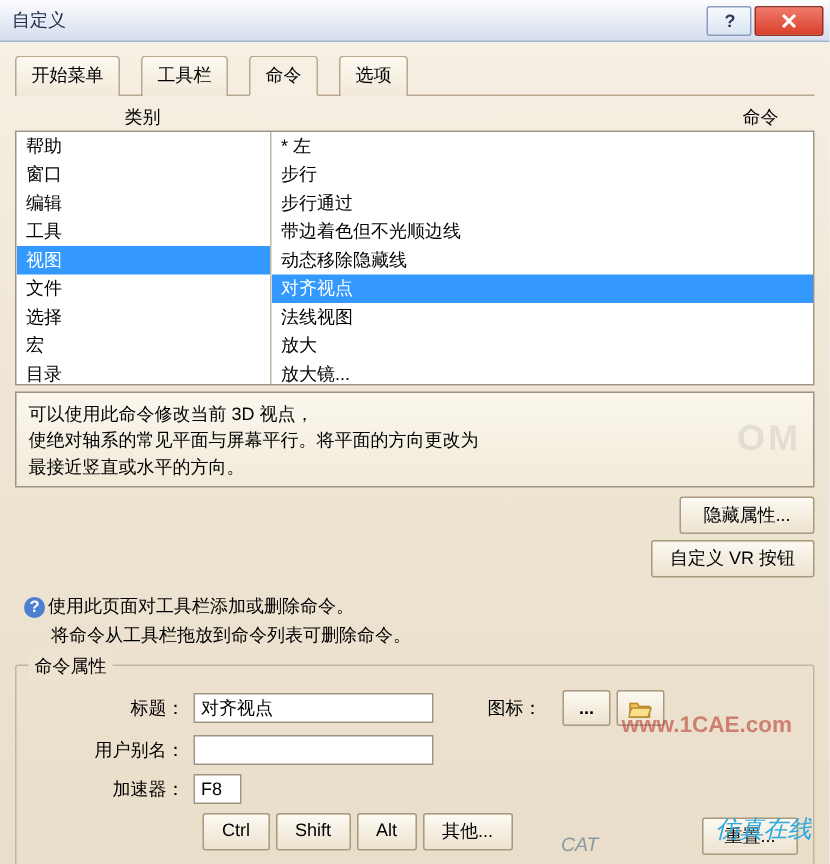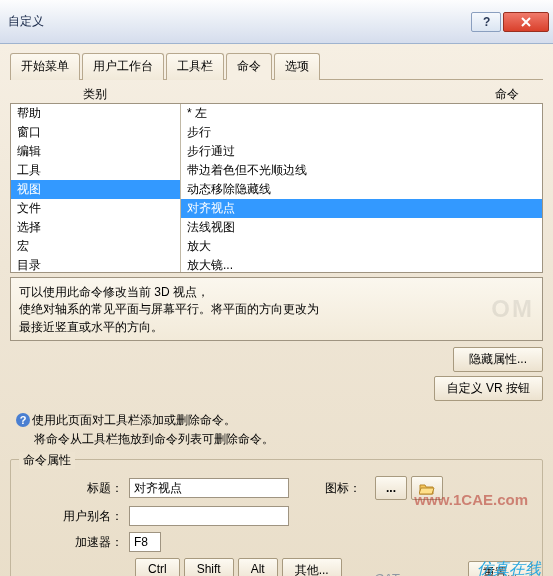--- a/index.html
+++ b/index.html
@@ -1,25 +1,25 @@
 <!DOCTYPE html>
 <html><head>
 <meta charset="utf-8">
 <style>
 * { box-sizing: border-box; margin: 0; padding: 0; font-family: "Microsoft YaHei", Tahoma, sans-serif; font-size: 12px; }
 body { background: #f0f0f0; width: 553px; height: 576px; overflow: hidden; }
-.titlebar { background: linear-gradient(#fdfdfe,#e8edf5,#d5dded); height: 44px; display: flex; align-items: center; padding-left: 8px; border-bottom: 1px solid #9fb3cf; }
+.titlebar { background: linear-gradient(#fdfdfe,#e8edf5,#d5dded); height: 28px; display: flex; align-items: center; padding-left: 8px; border-bottom: 1px solid #9fb3cf; }
 .titlebar .title { color: #1a2a4a; flex: 1; }
 .win-btns { display: flex; height: 20px; margin-right: 4px; }
 .win-btn { width: 30px; height: 20px; margin-left: 2px; display: flex; align-items: center; justify-content: center; border: 1px solid #8a9fbf; border-radius: 2px; color: #2a3a58; }
 .win-help { background: linear-gradient(#f6f9fd,#dbe5f2); }
 .win-close { background: linear-gradient(#f07a6b,#d9402b); color: #fff; width: 46px; border-color: #9a2f20; }
 .content { background: linear-gradient(#f6efe3,#efe6d6 40%,#e9dec9); padding: 8px 10px 10px; height: 548px; position: relative; }
 .tabs { display: flex; border-bottom: 1px solid #b7a88e; }
-.tab { padding: 4px 10px; border: 1px solid #b7a88e; border-bottom: none; background: linear-gradient(#fdf9f0,#f1e9d9); margin-right: 2px; border-radius: 3px 3px 0 0; position: relative; top: 1px; }
+.tab { padding: 4px 10px; border: 1px solid #b7a88e; border-bottom: none; background: linear-gradient(#fdf9f0,#f1e9d9); margin-right: 14px; border-radius: 3px 3px 0 0; position: relative; top: 1px; }
 .tab.active { background: #f6efe3; border-bottom: 1px solid #f6efe3; }
 .headers { display: flex; margin-top: 6px; }
 .hdr-left { flex: 0 0 170px; text-align: center; }
 .hdr-right { flex: 1; text-align: right; padding-right: 24px; }
 .lists { display: flex; border: 1px solid #9f9481; height: 170px; background: #fff; }
 .listbox { flex: 1; overflow-y: scroll; background: #fff; border-right: 1px solid #c0b8a5; }
 .listbox:last-child { border-right: none; }
 .li { padding: 1px 6px; white-space: nowrap; cursor: default; }
 .li.sel { background: #3399ff; color: #fff; }
 .desc-box { border: 1px solid #9f9481; background: linear-gradient(#fbf7ee,#f2ead9); margin-top: 4px; padding: 6px 8px; height: 64px; line-height: 1.45; position: relative; }
@@ -65,21 +65,20 @@
           <path d="M2 2 L10 10 M10 2 L2 10" stroke="#fff" stroke-width="2"></path>
         </svg>
     </div>
   </div>
 </div>
 
 <div class="content">
 
   <div class="tabs">
     <div class="tab"><span>开始菜单</span></div>
-    <div class="tab"><span>用户工作台</span></div>
     <div class="tab"><span>工具栏</span></div>
     <div class="tab active"><span>命令</span></div>
     <div class="tab"><span>选项</span></div>
   </div>
 
   <div class="headers">
     <div class="hdr-left">类别</div>
     <div class="hdr-right">命令</div>
   </div>
 

